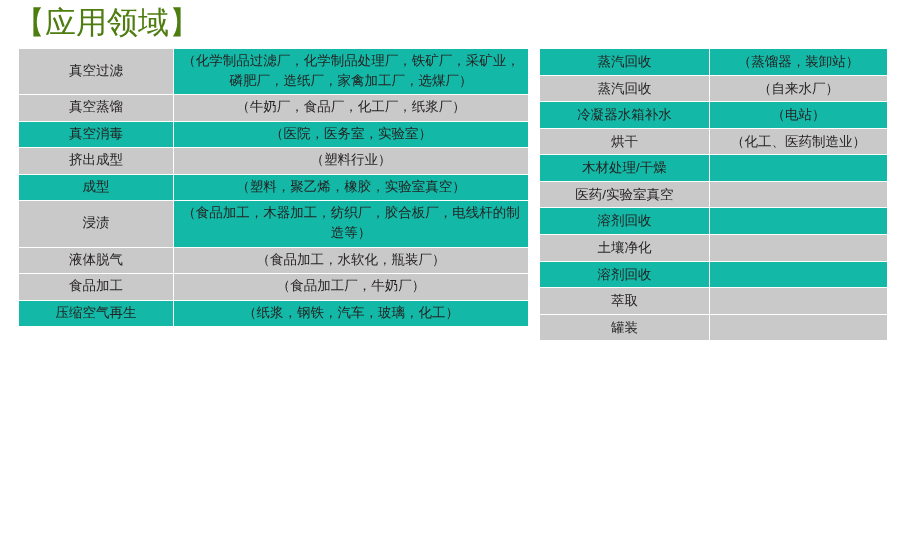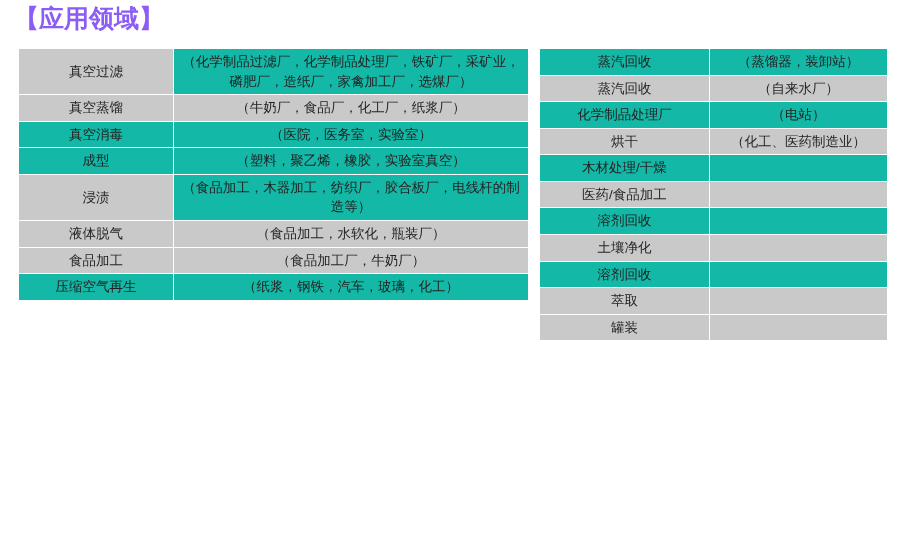--- a/index.html
+++ b/index.html
@@ -12,24 +12,24 @@
     height: 540px;
     font-family: "Liberation Sans", sans-serif;
     color: #231f20;
     position: relative;
     overflow: hidden;
   }
   #page-title {
     position: absolute;
     left: 14px;
     top: 2px;
-    font-size: 25px;
-    font-weight: bold;
+    font-size: 31px;
+    font-weight: normal;
     letter-spacing: 0px;
-    color: #8b5cf6;
+    color: #4d7c0f;
     white-space: nowrap;
   }
   #tables-wrap {
     position: absolute;
     left: 18px;
     top: 48px;
     width: 868px;
     display: flex;
     align-items: flex-start;
   }
@@ -42,20 +42,21 @@
     text-align: center;
     vertical-align: middle;
     padding: 3px 6px;
     line-height: 1.45;
     border: 1px solid #ffffff;
     color: #231f20;
   }
   
   #left-table {
     width: 510px;
+    font-family: Liberation Mono, monospace;
   }
   #left-table col.c1 { width: 155px; }
   #left-table col.c2 { width: 355px; }
   
   #right-table {
     width: 348px;
     margin-left: 10px;
   }
   #right-table col.c1 { width: 170px; }
   #right-table col.c2 { width: 178px; }
@@ -84,20 +85,24 @@
       </tr>
       <tr class="row-h">
         <td class="sh-dark">真空蒸馏</td>
         <td class="sh-dark">（牛奶厂，食品厂，化工厂，纸浆厂）</td>
       </tr>
       <tr class="row-h">
         <td class="sh-light">真空消毒</td>
         <td class="sh-light">（医院，医务室，实验室）</td>
       </tr>
       <tr class="row-h">
+        <td class="sh-dark">挤出成型</td>
+        <td class="sh-dark">（塑料行业）</td>
+      </tr>
+      <tr class="row-h">
         <td class="sh-light">成型</td>
         <td class="sh-light">（塑料，聚乙烯，橡胶，实验室真空）</td>
       </tr>
       <tr class="tall">
         <td class="sh-dark">浸渍</td>
         <td class="sh-light">（食品加工，木器加工，纺织厂，胶合板厂，电线杆的制造等）</td>
       </tr>
       <tr class="row-h">
         <td class="sh-dark">液体脱气</td>
         <td class="sh-dark">（食品加工，水软化，瓶装厂）</td>
@@ -121,33 +126,33 @@
     <tbody>
       <tr class="row-h">
         <td class="sh-light">蒸汽回收</td>
         <td class="sh-light">（蒸馏器，装卸站）</td>
       </tr>
       <tr class="row-h">
         <td class="sh-dark">蒸汽回收</td>
         <td class="sh-dark">（自来水厂）</td>
       </tr>
       <tr class="row-h">
-        <td class="sh-light">化学制品处理厂</td>
+        <td class="sh-light">冷凝器水箱补水</td>
         <td class="sh-light">（电站）</td>
       </tr>
       <tr class="row-h">
         <td class="sh-dark">烘干</td>
         <td class="sh-dark">（化工、医药制造业）</td>
       </tr>
       <tr class="row-h">
         <td class="sh-light">木材处理/干燥</td>
         <td class="sh-light"></td>
       </tr>
       <tr class="row-h">
-        <td class="sh-dark">医药/食品加工</td>
+        <td class="sh-dark">医药/实验室真空</td>
         <td class="sh-dark"></td>
       </tr>
       <tr class="row-h">
         <td class="sh-light">溶剂回收</td>
         <td class="sh-light"></td>
       </tr>
       <tr class="row-h">
         <td class="sh-dark">土壤净化</td>
         <td class="sh-dark"></td>
       </tr>

